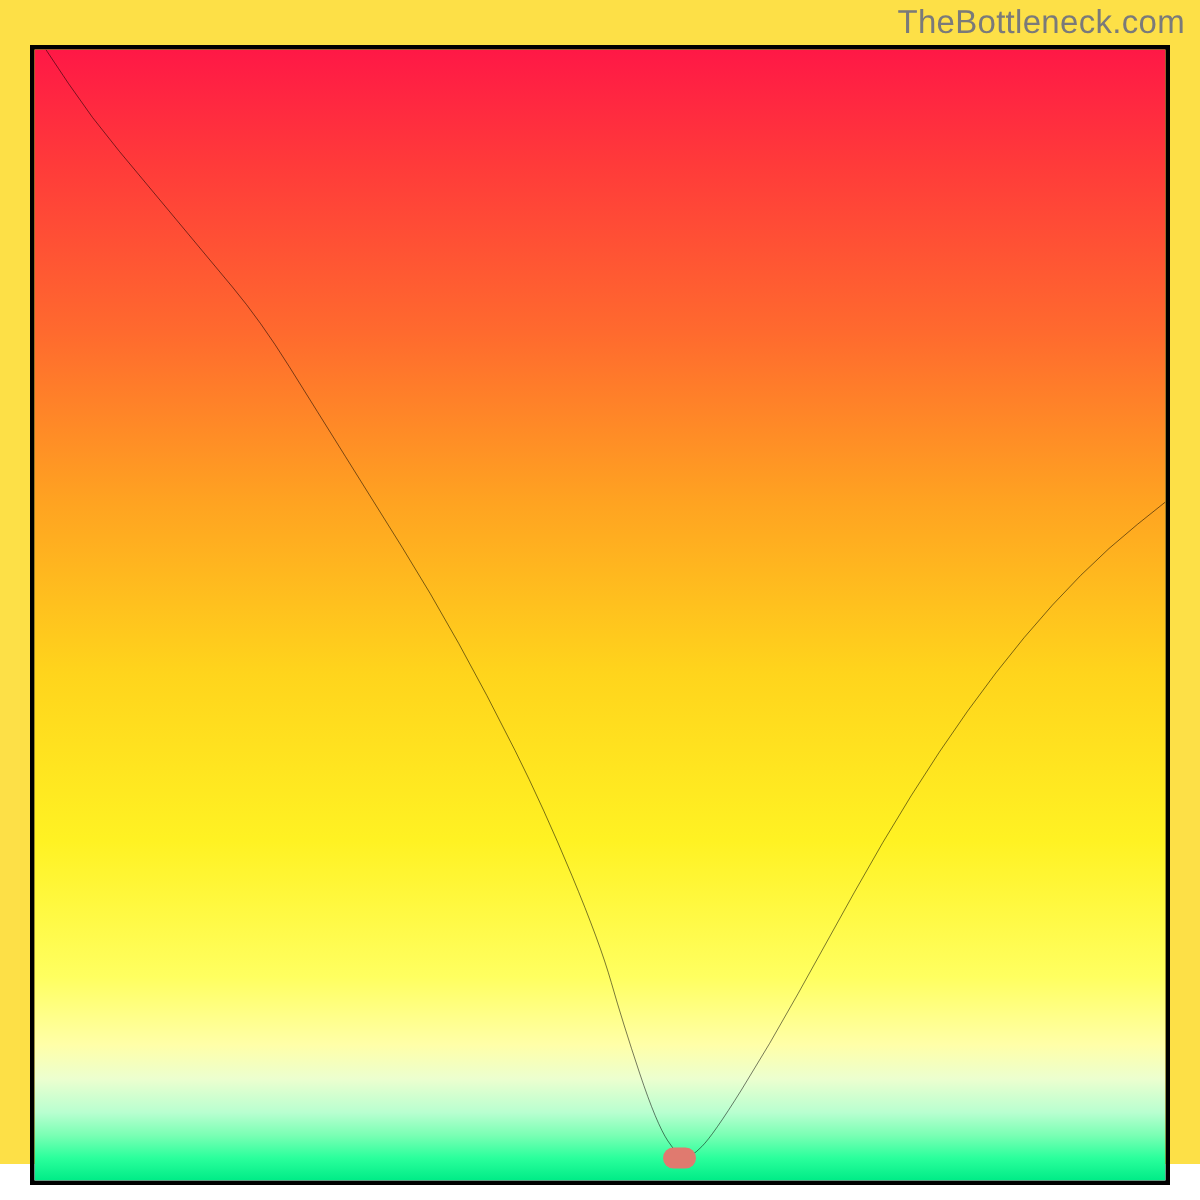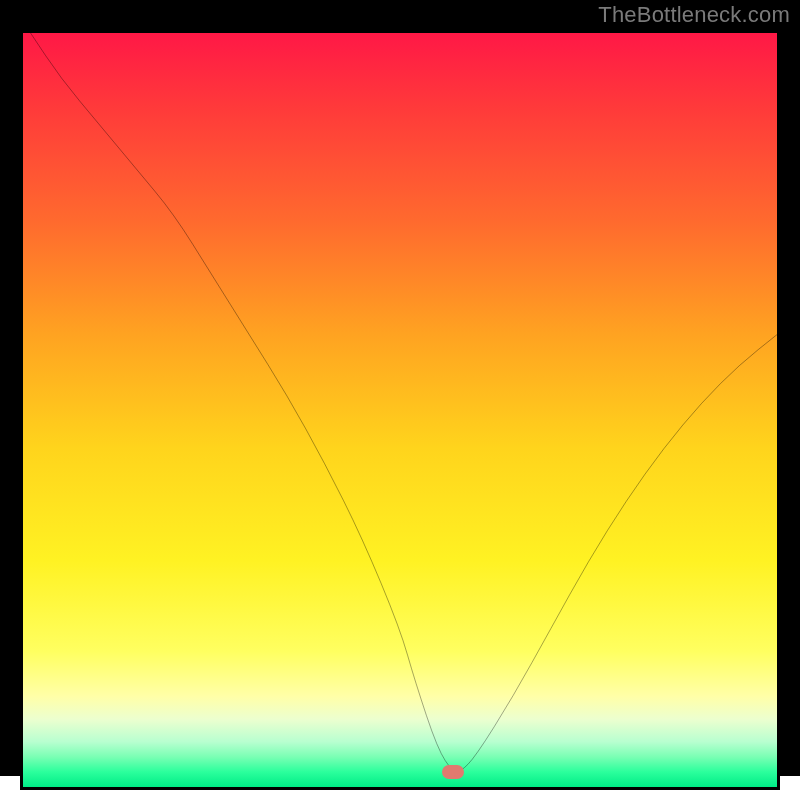--- a/index.html
+++ b/index.html
@@ -7,21 +7,21 @@
     padding: 0;
     width: 800px;
     height: 800px;
     overflow: hidden;
     font-family: Arial, Helvetica, sans-serif;
   }
   .page {
     position: relative;
     width: 800px;
     height: 776px;
-    background: #000000;
+    background: #fde047;
   }
   .watermark {
     position: absolute;
     top: 2px;
     right: 10px;
     font-size: 22px;
     color: #7a7a7a;
     font-weight: 500;
     letter-spacing: 0.2px;
     z-index: 10;

